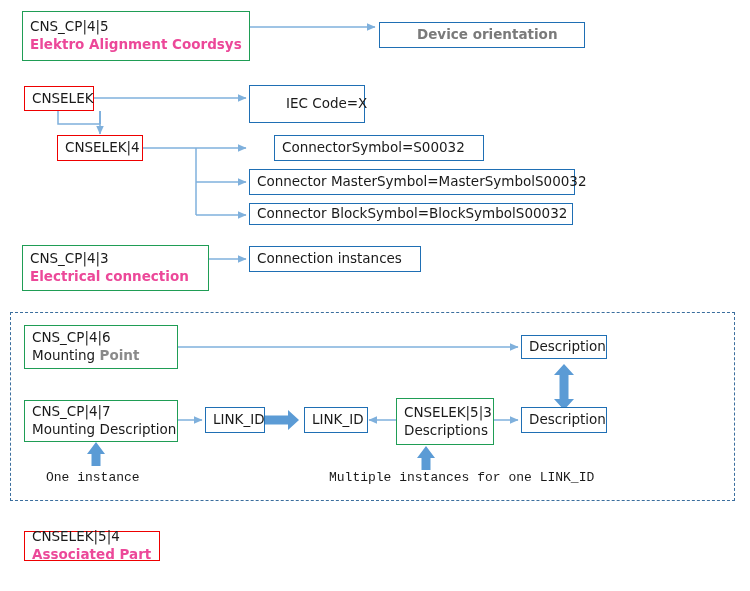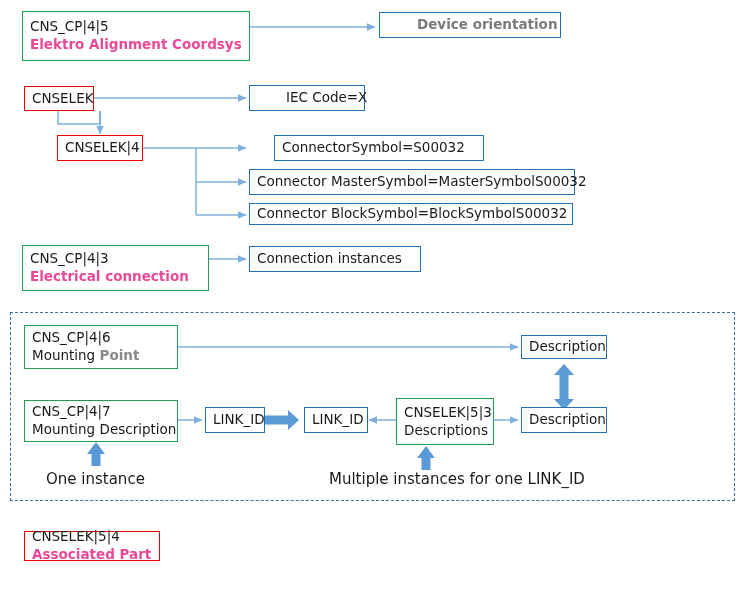--- a/index.html
+++ b/index.html
@@ -43,24 +43,25 @@
     left:10px;top:312px;
     width:725px;height:189px;
     border:1.4px dashed #3b6e9e;
     box-sizing:border-box;
     z-index:1;
   }
 
   
   .caption{
     position:absolute;
-    font-size:15px;
+    font-size:13px;
     color:#1a1a1a;
     white-space:nowrap;
     z-index:5;
+    font-family:Liberation Mono, monospace;
   }
 
   svg#wires{position:absolute;left:0;top:0;width:750px;height:591px;z-index:2;}
 </style>
 </head>
 <body>
 
 <div id="canvas">
 
   <div id="dashed-group"></div>
@@ -131,29 +132,29 @@
     <g fill="#5b9bd5">
       <path d="M426,446 L435,458 L430.5,458 L430.5,470 L421.5,470 L421.5,458 L417,458 Z"></path>
     </g>
   </svg>
 
   <div class="node green" style="left:22px;top:11px;width:228px;height:50px;">
     <div class="l1">CNS_CP|4|5</div>
     <div class="l2 gray">Elektro Alignment Coordsys</div>
   </div>
 
-  <div class="node blue" style="left:379px;top:12px;width:182px;height:26px;padding-left:37px;">
+  <div class="node blue" style="left:379px;top:22px;width:206px;height:26px;padding-left:37px;">
     <div class="one-line boldgray">Device orientation</div>
   </div>
 
   <div class="node red" style="left:24px;top:86px;width:70px;height:25px;">
     <div class="one-line">CNSELEK</div>
   </div>
 
-  <div class="node blue" style="left:249px;top:85px;width:116px;height:26px;padding-left:36px;">
+  <div class="node blue" style="left:249px;top:85px;width:116px;height:38px;padding-left:36px;">
     <div class="one-line">IEC Code=X</div>
   </div>
 
   <div class="node red" style="left:57px;top:135px;width:86px;height:26px;">
     <div class="one-line">CNSELEK|4</div>
   </div>
 
   <div class="node blue" style="left:249px;top:135px;width:210px;height:26px;margin-left:25px;">
     <div class="one-line">ConnectorSymbol=S00032</div>
   </div>

